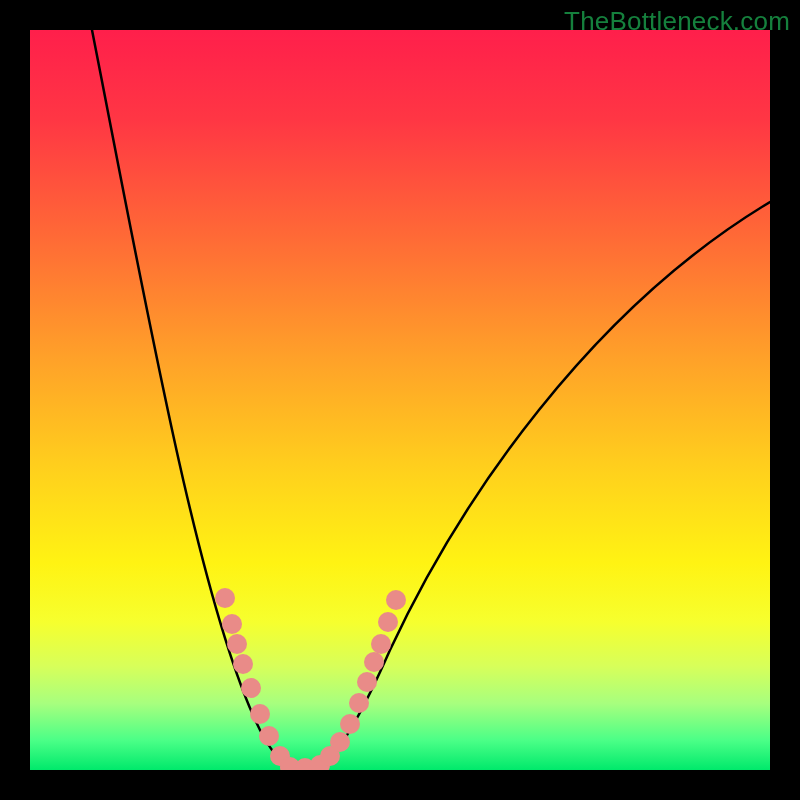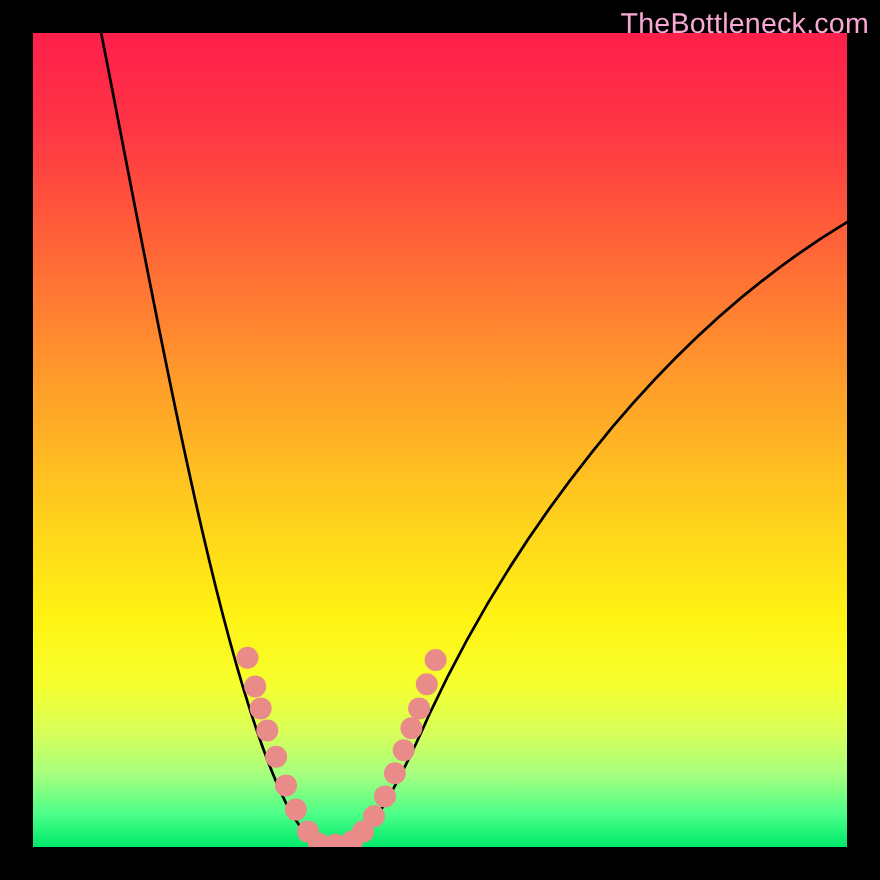--- a/index.html
+++ b/index.html
@@ -16,21 +16,21 @@
     left: 30px;
     top: 30px;
     width: 740px;
     height: 740px;
     overflow: hidden;
   }
   .watermark {
     position: absolute;
     top: 6px;
     right: 10px;
-    color: #f9a8d4;
+    color: #15803d;
     font-size: 26px;
     font-weight: 400;
     letter-spacing: 0.2px;
     z-index: 10;
   }
   svg {
     display: block;
   }
 </style>
 </head>

